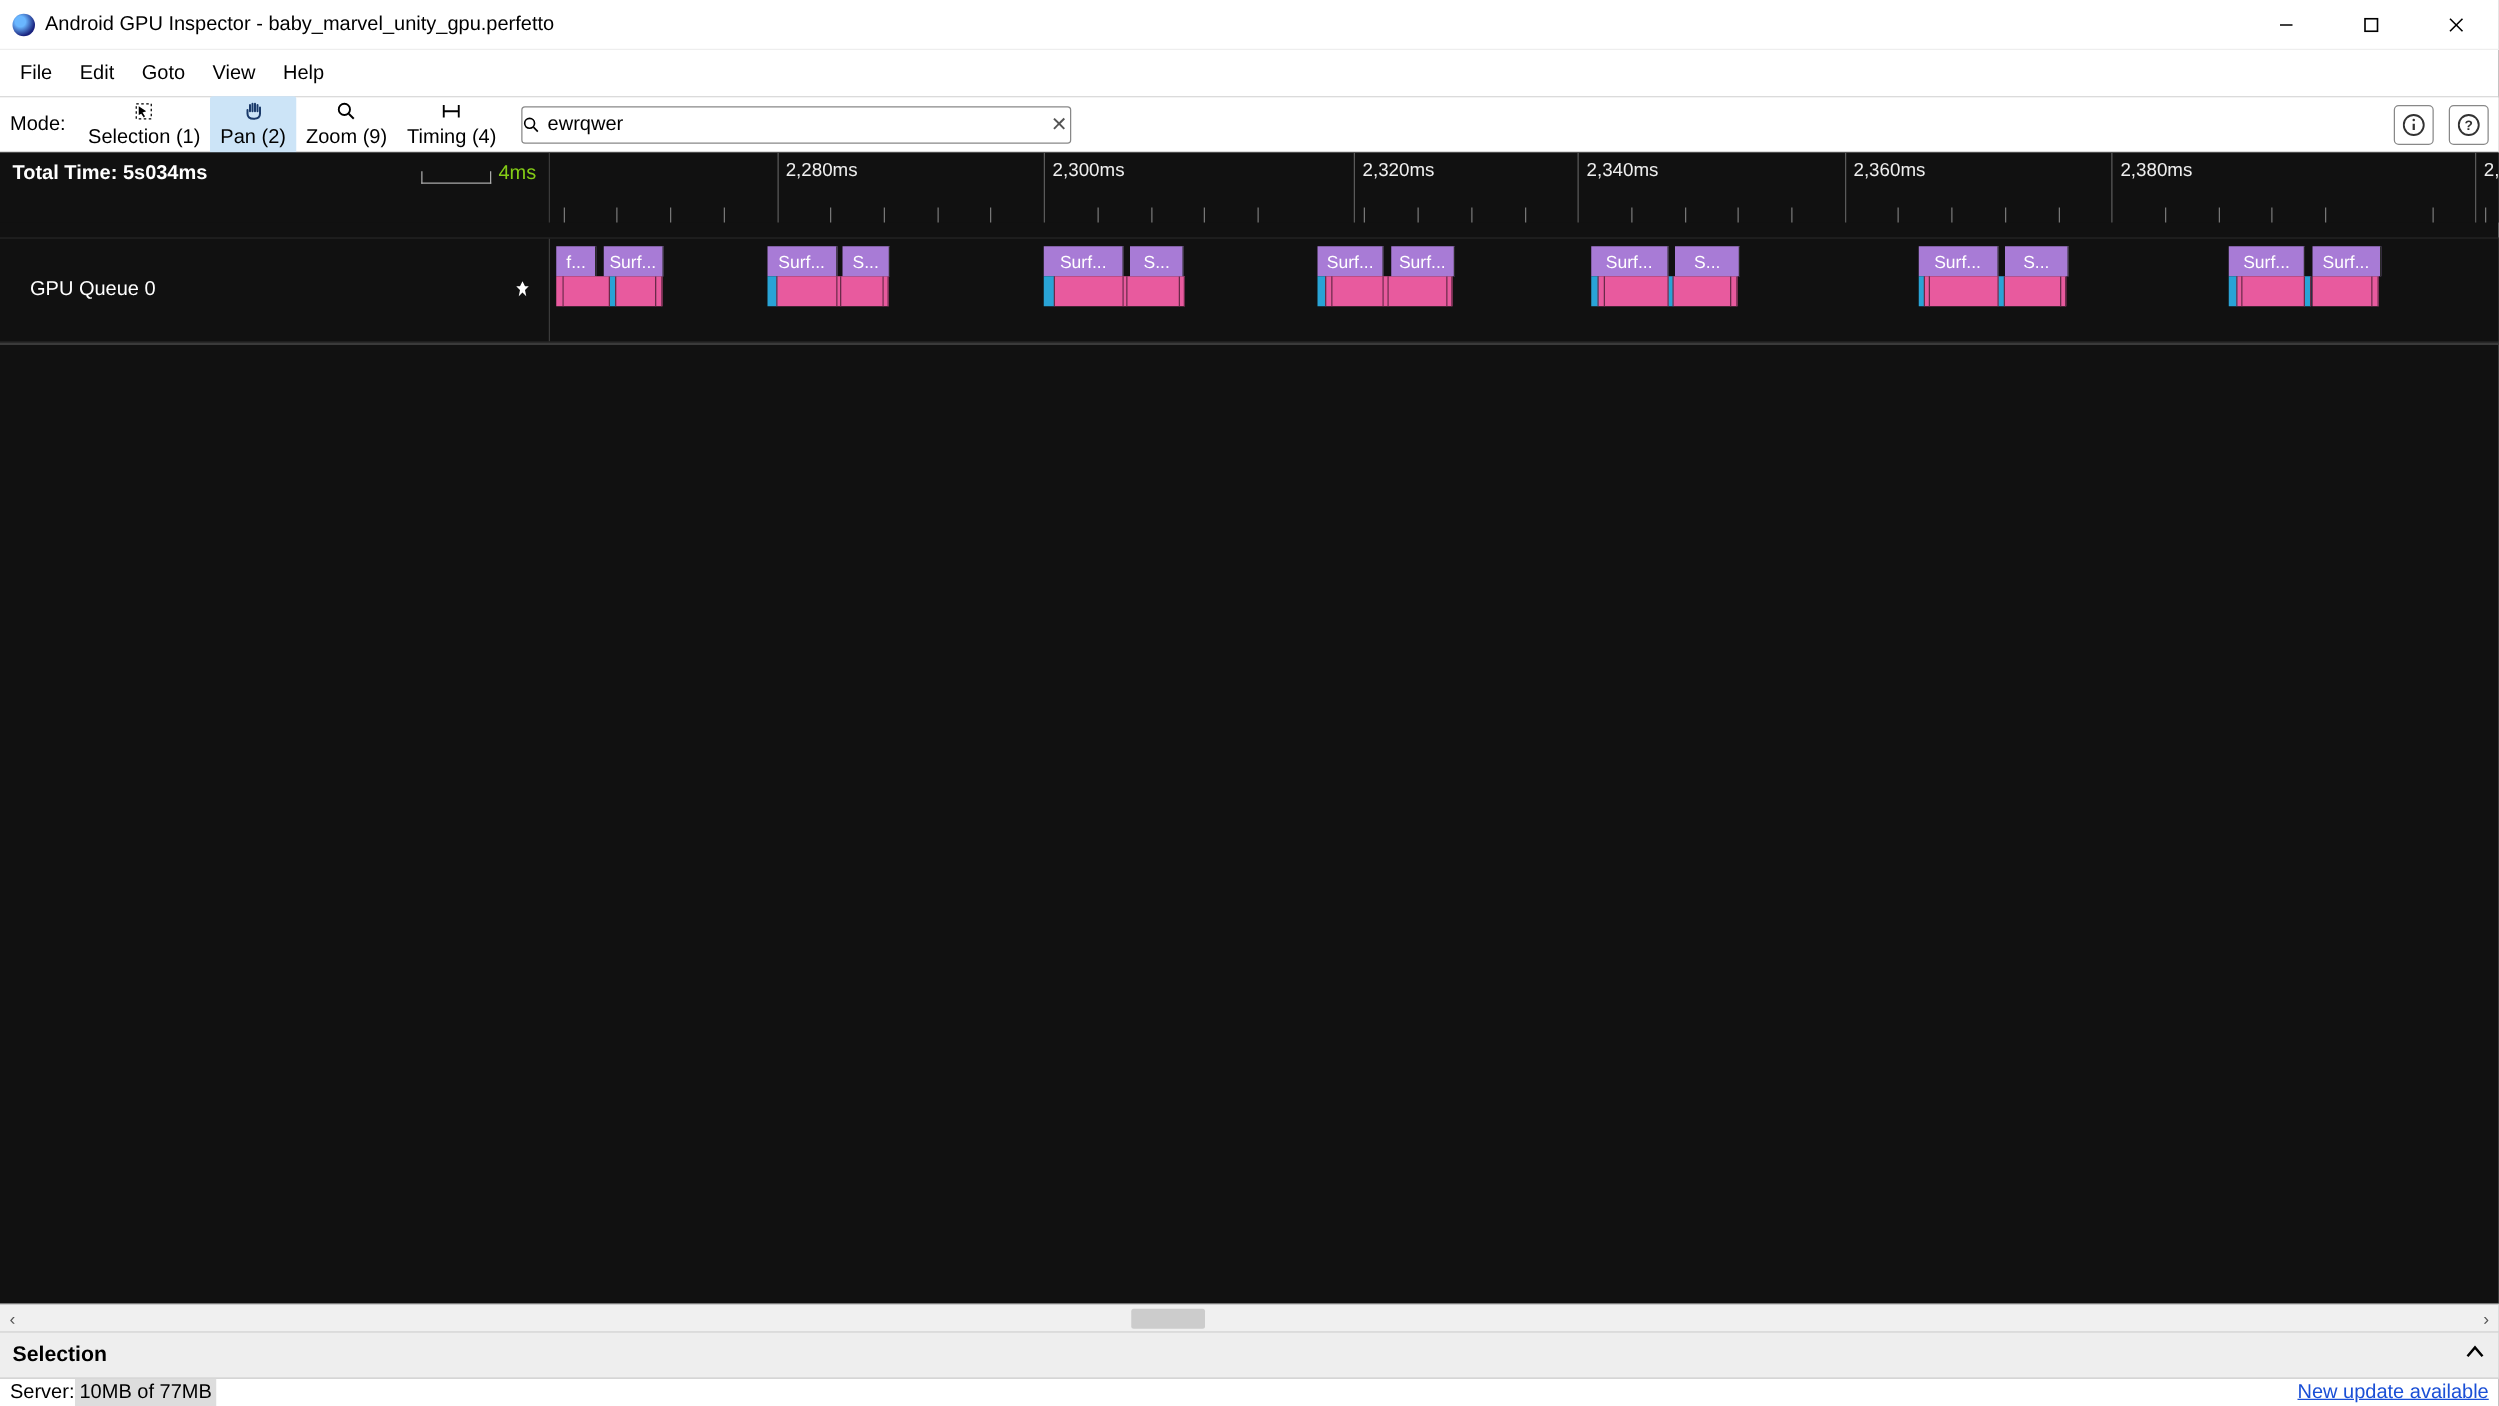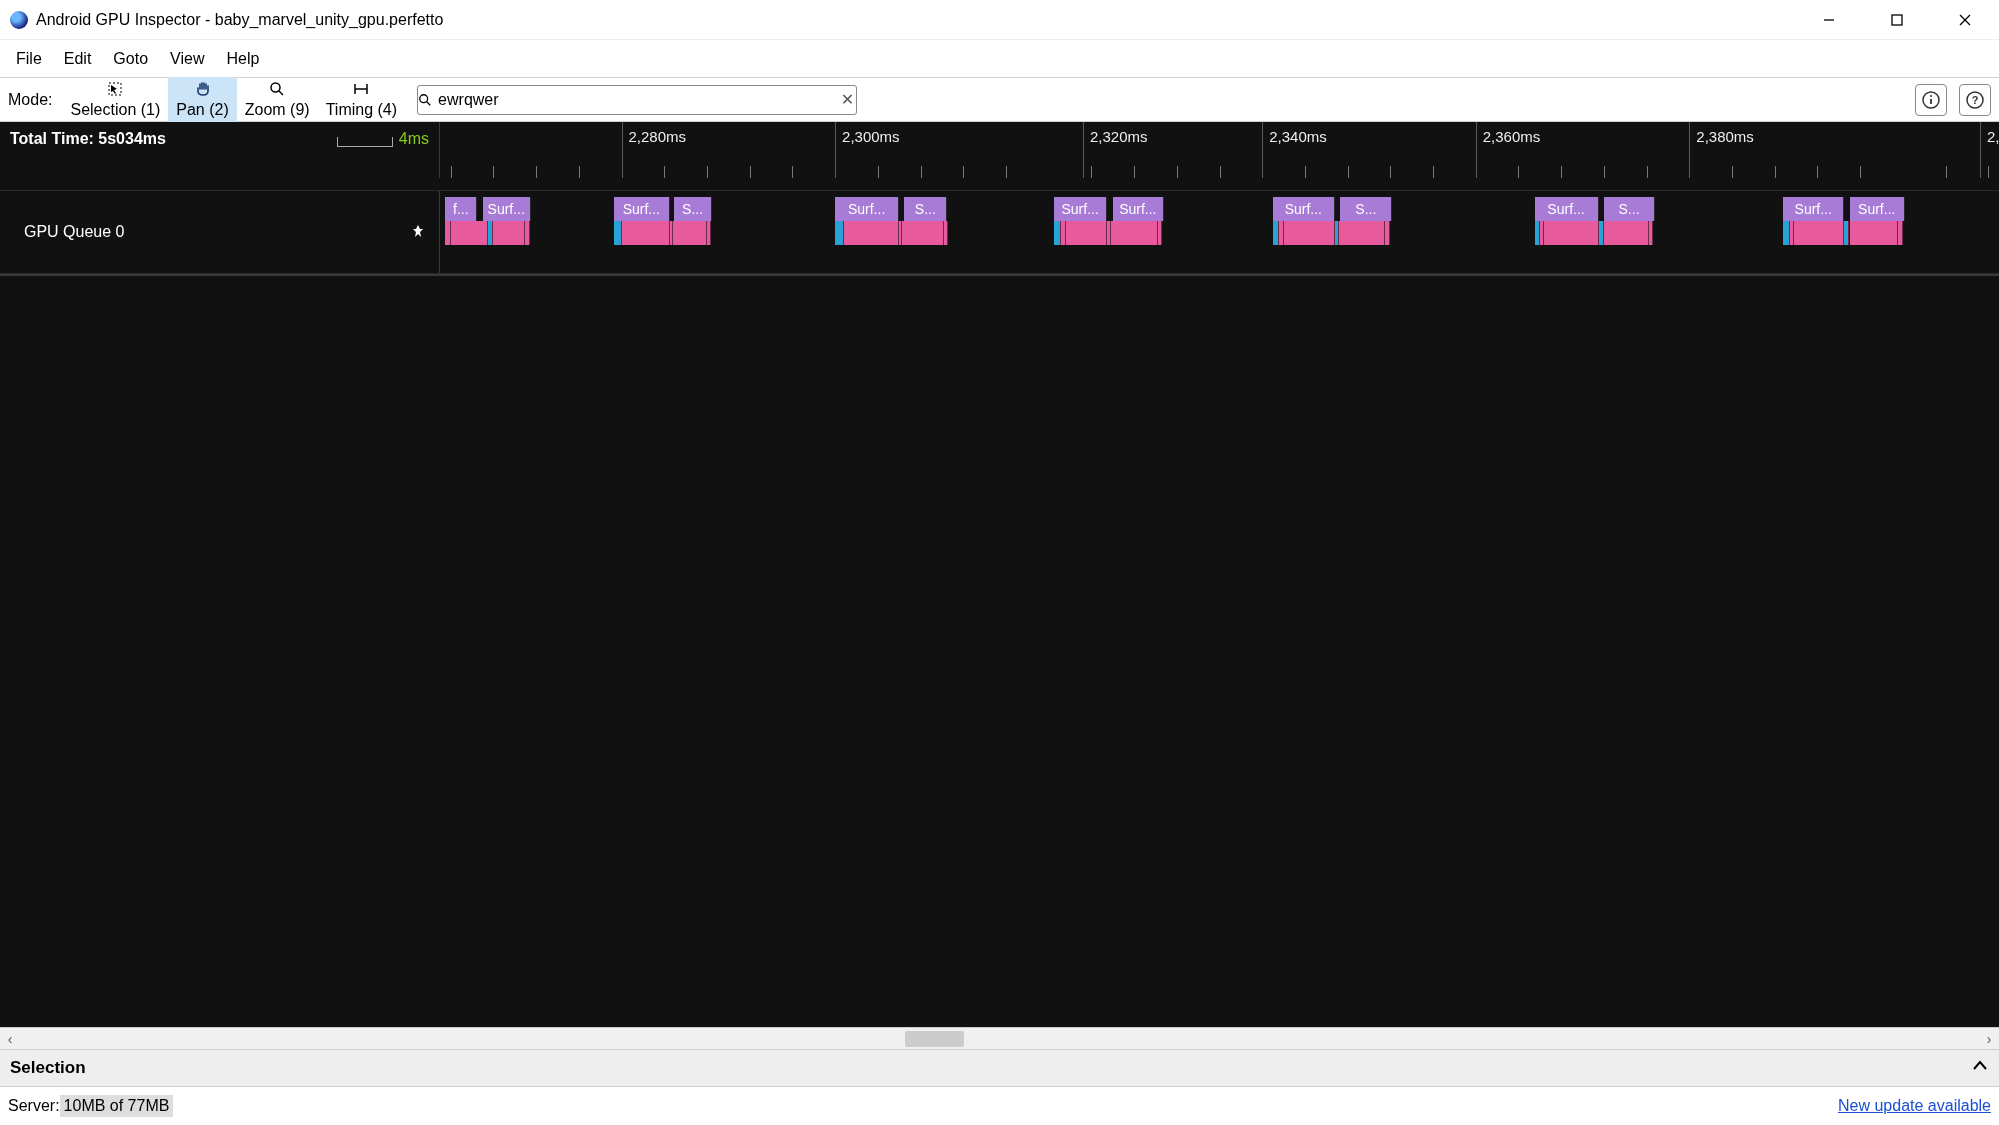--- a/index.html
+++ b/index.html
@@ -104,21 +104,21 @@
 
 .hscroll { height: 22px; background: #f0f0f0; display: flex; align-items: center; border-top: 1px solid #ccc; position: relative; }
 .hscroll .arrow { width: 20px; text-align: center; color: #555; cursor: pointer; }
 .hscroll .track { flex: 1; height: 100%; position: relative; }
 .hscroll .thumb { position: absolute; top: 3px; height: 16px; background: #ccc; border-radius: 2px; }
 
 .sel-bar { height: 38px; background: #eee; display: flex; align-items: center; padding: 0 10px; border-top: 1px solid #ccc; border-bottom: 1px solid #ccc; }
 .sel-bar .label { font-weight: bold; font-size: 17px; flex: 1; }
 .sel-bar .chev { cursor: pointer; font-size: 18px; }
 
-.status-bar { height: 38px; display: flex; align-items: center; padding: 0 8px; font-size: 16px; }
+.status-bar { height: 22px; display: flex; align-items: center; padding: 0 8px; font-size: 16px; }
 .status-bar .mem { background: #ddd; padding: 2px 4px; }
 .status-bar .spc { flex: 1; }
 .status-bar .upd { color: #1a4fd6; text-decoration: underline; cursor: pointer; }
 </style>
 </head>
 <body>
 
 <div class="titlebar">
   <span class="app-icon"></span>
   <span class="title">Android GPU Inspector - baby_marvel_unity_gpu.perfetto</span>

